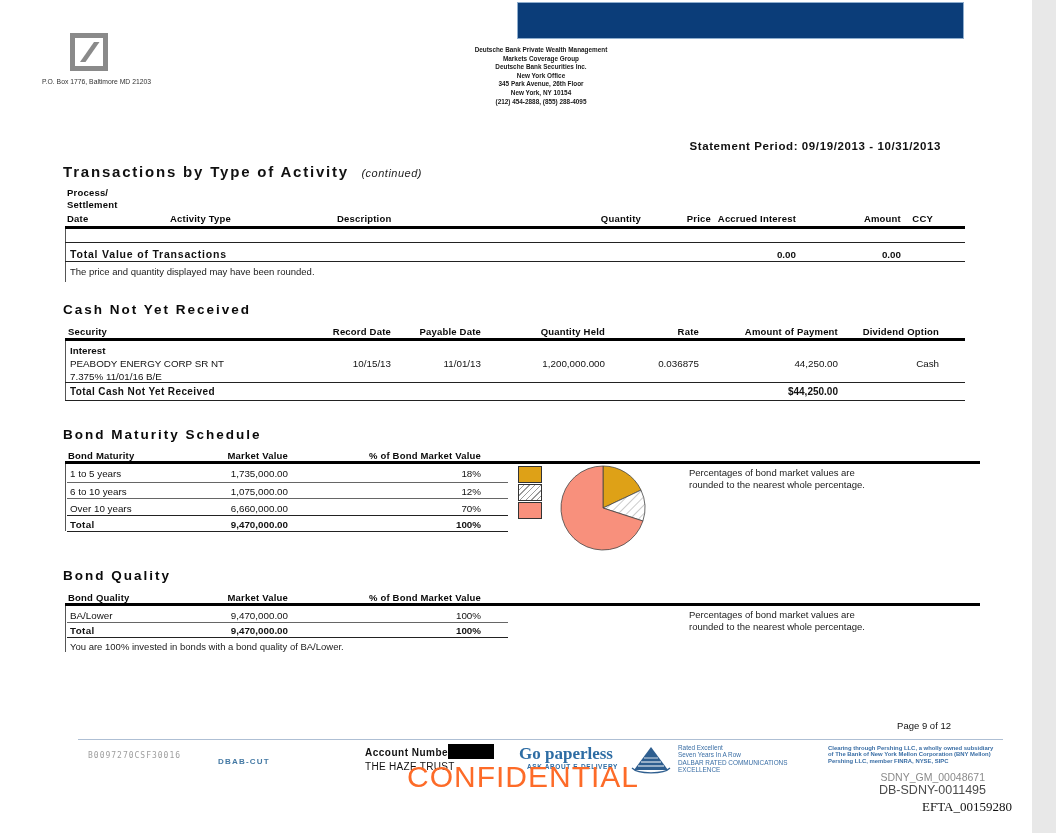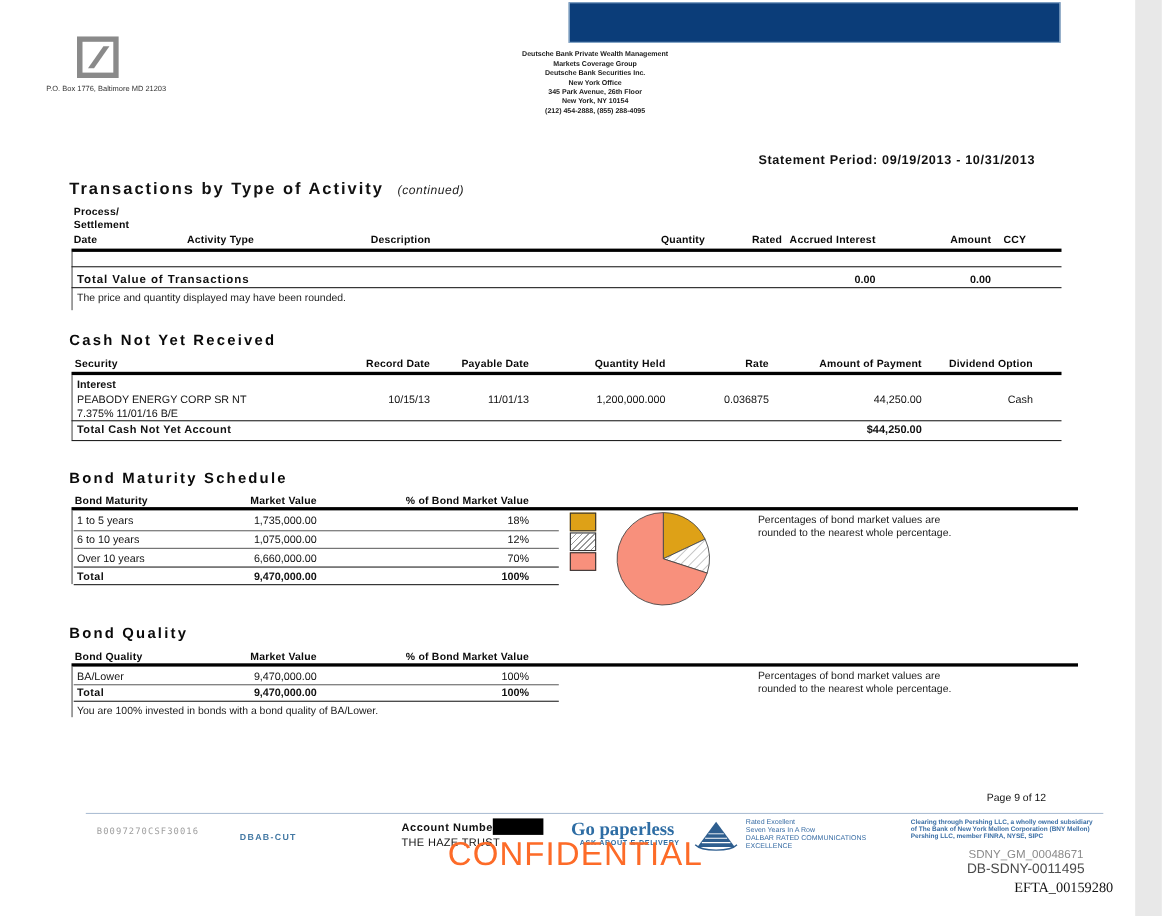--- a/index.html
+++ b/index.html
@@ -50,21 +50,21 @@
   <div class="abs" style="left:63px;top:163px;white-space:nowrap;">
     <span style="font-weight:bold;font-size:15px;letter-spacing:1.8px;">Transactions by Type of Activity</span>
     <span style="font-style:italic;font-size:11px;letter-spacing:.5px;margin-left:8px;color:#222;">(continued)</span>
   </div>
   <div class="abs colhdr" style="left:67px;top:187px;">Process/</div>
   <div class="abs colhdr" style="left:67px;top:199px;">Settlement</div>
   <div class="abs colhdr" style="left:67px;top:213px;">Date</div>
   <div class="abs colhdr" style="left:170px;top:213px;">Activity Type</div>
   <div class="abs colhdr" style="left:337px;top:213px;">Description</div>
   <div class="abs colhdr" style="right:391px;top:213px;">Quantity</div>
-  <div class="abs colhdr" style="right:321px;top:213px;">Rated</div>
+  <div class="abs colhdr" style="right:321px;top:213px;">Price</div>
   <div class="abs colhdr" style="right:236px;top:213px;">Accrued Interest</div>
   <div class="abs colhdr" style="right:131px;top:213px;">Amount</div>
   <div class="abs colhdr" style="right:99px;top:213px;">CCY</div>
   <div class="abs rule-thick" style="left:65px;top:226px;width:900px;"></div>
   <div class="abs vbar" style="left:65px;top:229px;height:53px;"></div>
   <div class="abs rule" style="left:65px;top:242px;width:900px;"></div>
   <div class="abs b" style="left:70px;top:248px;font-size:10.5px;letter-spacing:.8px;white-space:nowrap;">Total Value of Transactions</div>
   <div class="abs cell b" style="right:236px;top:249px;">0.00</div>
   <div class="abs cell b" style="right:131px;top:249px;">0.00</div>
   <div class="abs rule" style="left:65px;top:261px;width:900px;"></div>
@@ -83,21 +83,21 @@
   <div class="abs cell b" style="left:70px;top:345px;">Interest</div>
   <div class="abs cell" style="left:70px;top:358px;">PEABODY ENERGY CORP SR NT</div>
   <div class="abs cell" style="left:70px;top:371px;">7.375%  11/01/16 B/E</div>
   <div class="abs cell" style="right:641px;top:358px;">10/15/13</div>
   <div class="abs cell" style="right:551px;top:358px;">11/01/13</div>
   <div class="abs cell" style="right:427px;top:358px;">1,200,000.000</div>
   <div class="abs cell" style="right:333px;top:358px;">0.036875</div>
   <div class="abs cell" style="right:194px;top:358px;margin-left:12px;">44,250.00</div>
   <div class="abs cell" style="right:93px;top:358px;">Cash</div>
   <div class="abs rule" style="left:65px;top:382px;width:900px;"></div>
-  <div class="abs cell b" style="left:70px;top:386px;font-size:10px;letter-spacing:.4px;">Total Cash Not Yet Account</div>
+  <div class="abs cell b" style="left:70px;top:386px;font-size:10px;letter-spacing:.4px;">Total Cash Not Yet Received</div>
   <div class="abs cell b" style="right:194px;top:386px;font-size:10px;">$44,250.00</div>
   <div class="abs rule" style="left:65px;top:400px;width:900px;"></div>
 
   <div class="abs sec-title" style="left:63px;top:427px;">Bond Maturity Schedule</div>
   <div class="abs colhdr" style="left:68px;top:450px;">Bond Maturity</div>
   <div class="abs colhdr" style="right:744px;top:450px;">Market Value</div>
   <div class="abs colhdr" style="right:551px;top:450px;">% of Bond Market Value</div>
   <div class="abs rule-thick" style="left:65px;top:461px;width:915px;"></div>
   <div class="abs vbar" style="left:65px;top:464px;height:67px;"></div>
 

